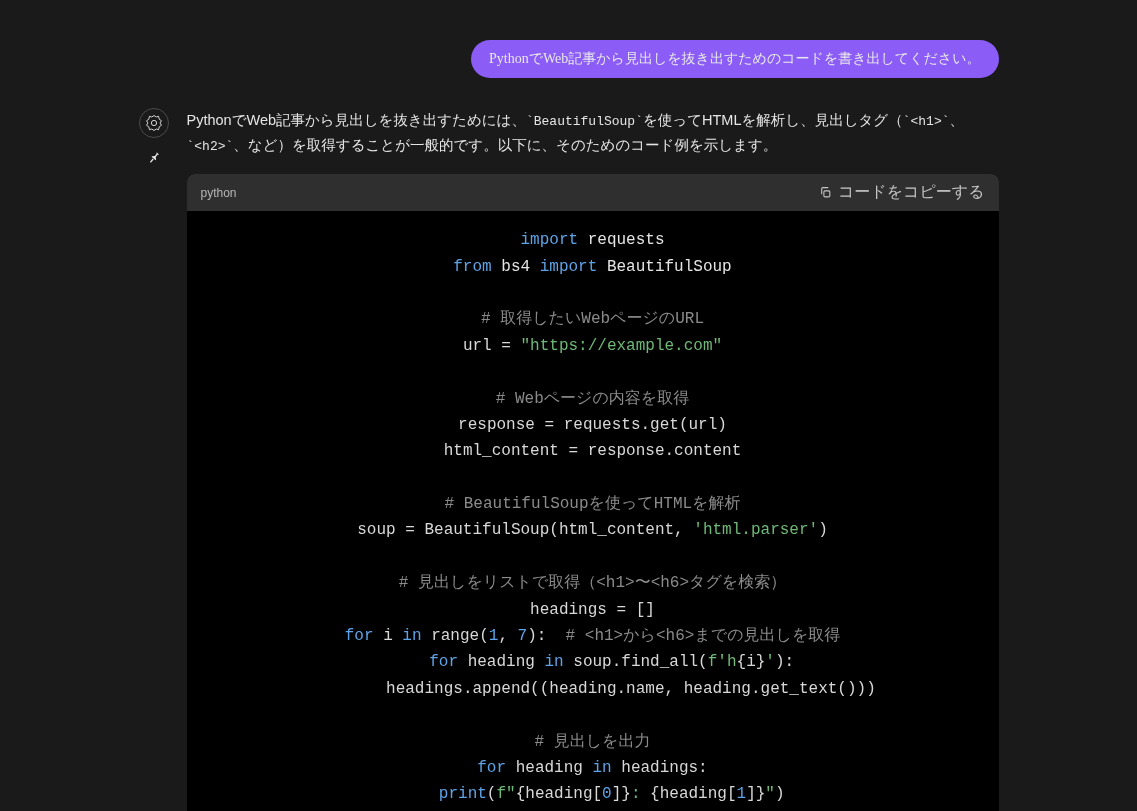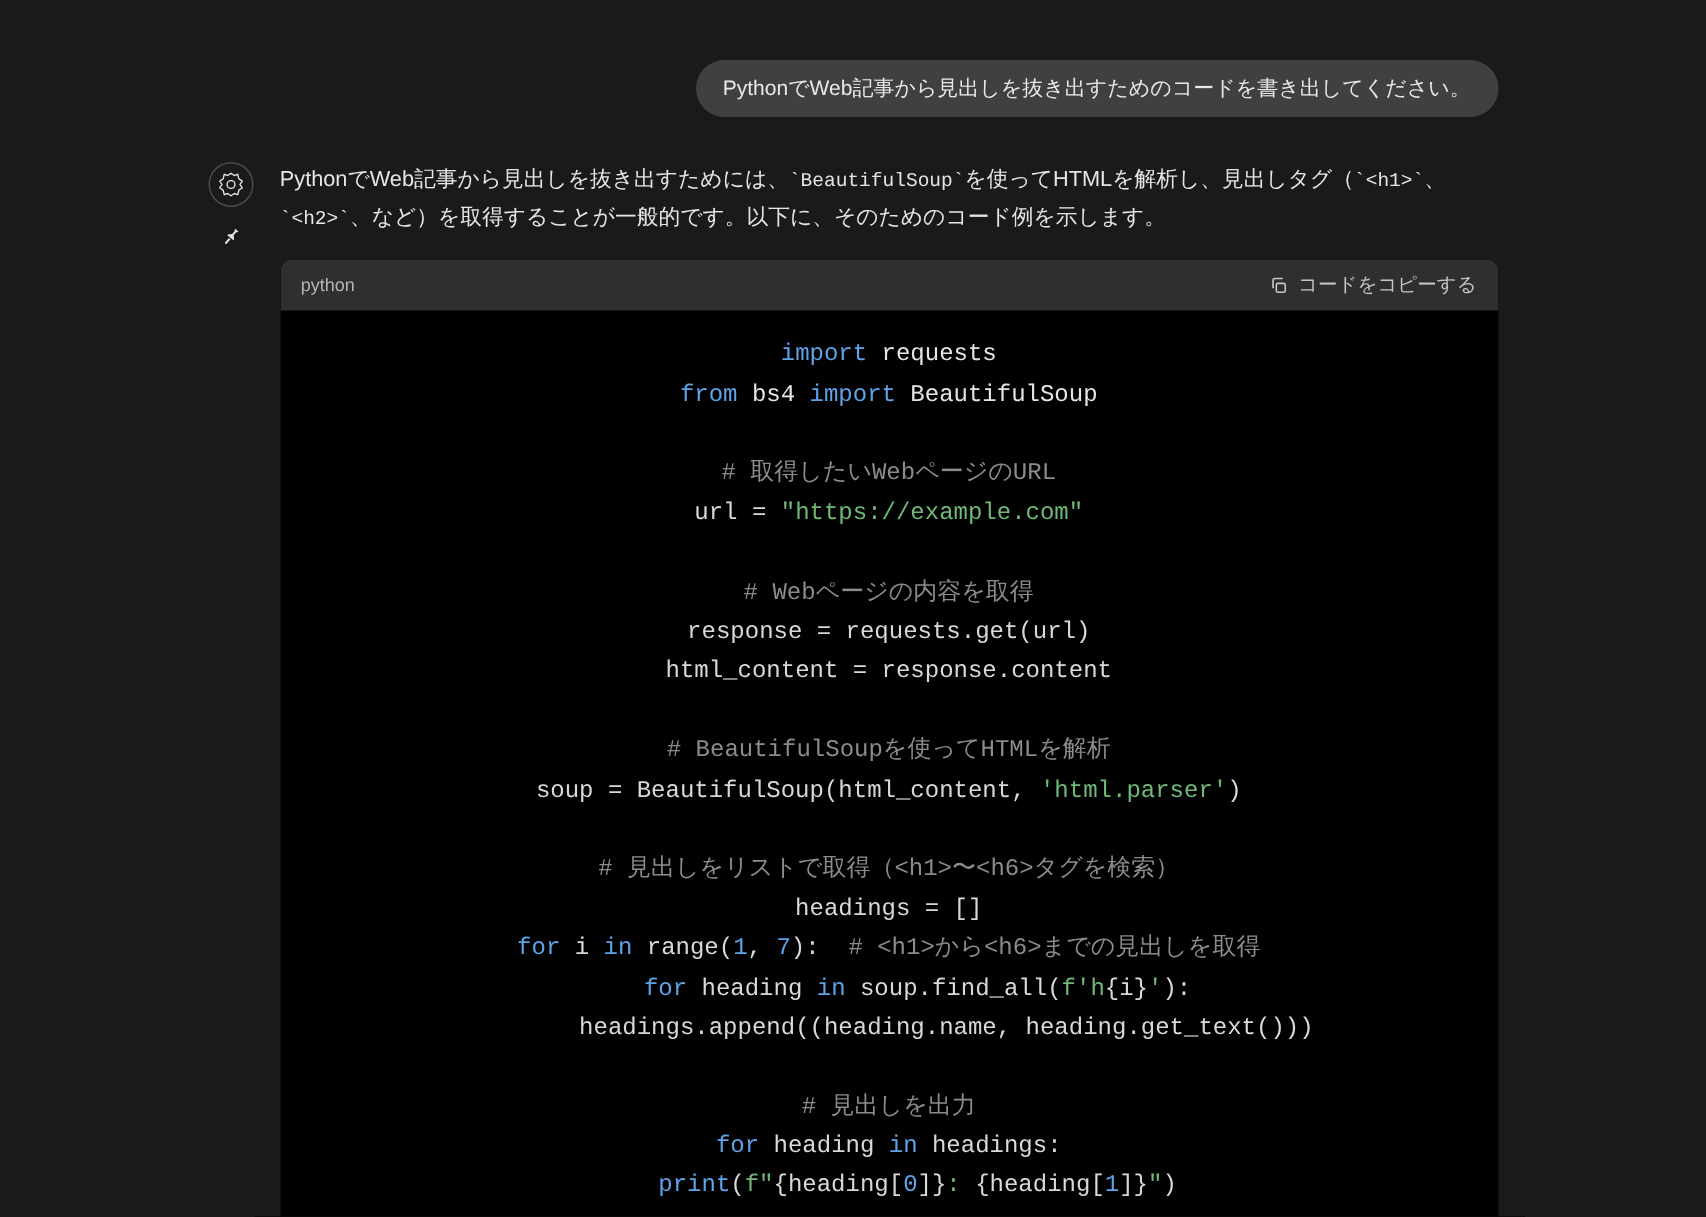--- a/index.html
+++ b/index.html
@@ -16,26 +16,27 @@
   max-width: 900px;
   margin: 0 auto;
   padding: 40px 20px;
 }
 .user-msg-row {
   display: flex;
   justify-content: flex-end;
   margin-bottom: 30px;
 }
 .user-bubble {
-  background: #404040;
+  background: #8b5cf6;
   color: #e8e8e8;
   padding: 10px 18px;
   border-radius: 20px;
   font-size: 14px;
   max-width: 600px;
+  font-family: Liberation Serif, serif;
 }
 .assistant-row {
   display: flex;
   gap: 18px;
 }
 .avatar-col {
   flex: 0 0 30px;
   display: flex;
   flex-direction: column;
   align-items: center;
@@ -78,21 +79,21 @@
   padding: 8px 14px;
   background: #2f2f2f;
   font-size: 12px;
   color: #b5b5b5;
 }
 .copy-btn {
   display: flex;
   align-items: center;
   gap: 6px;
   cursor: pointer;
-  font-size: 13px;
+  font-size: 16px;
   color: #c5c5c5;
 }
 .copy-btn svg { width: 13px; height: 13px; }
 .code-body {
   padding: 16px 16px 18px;
   font-family: "SFMono-Regular", Consolas, "Liberation Mono", Menlo, monospace;
   font-size: 16px;
   line-height: 1.65;
   white-space: pre;
   color: #d8d8d8;

